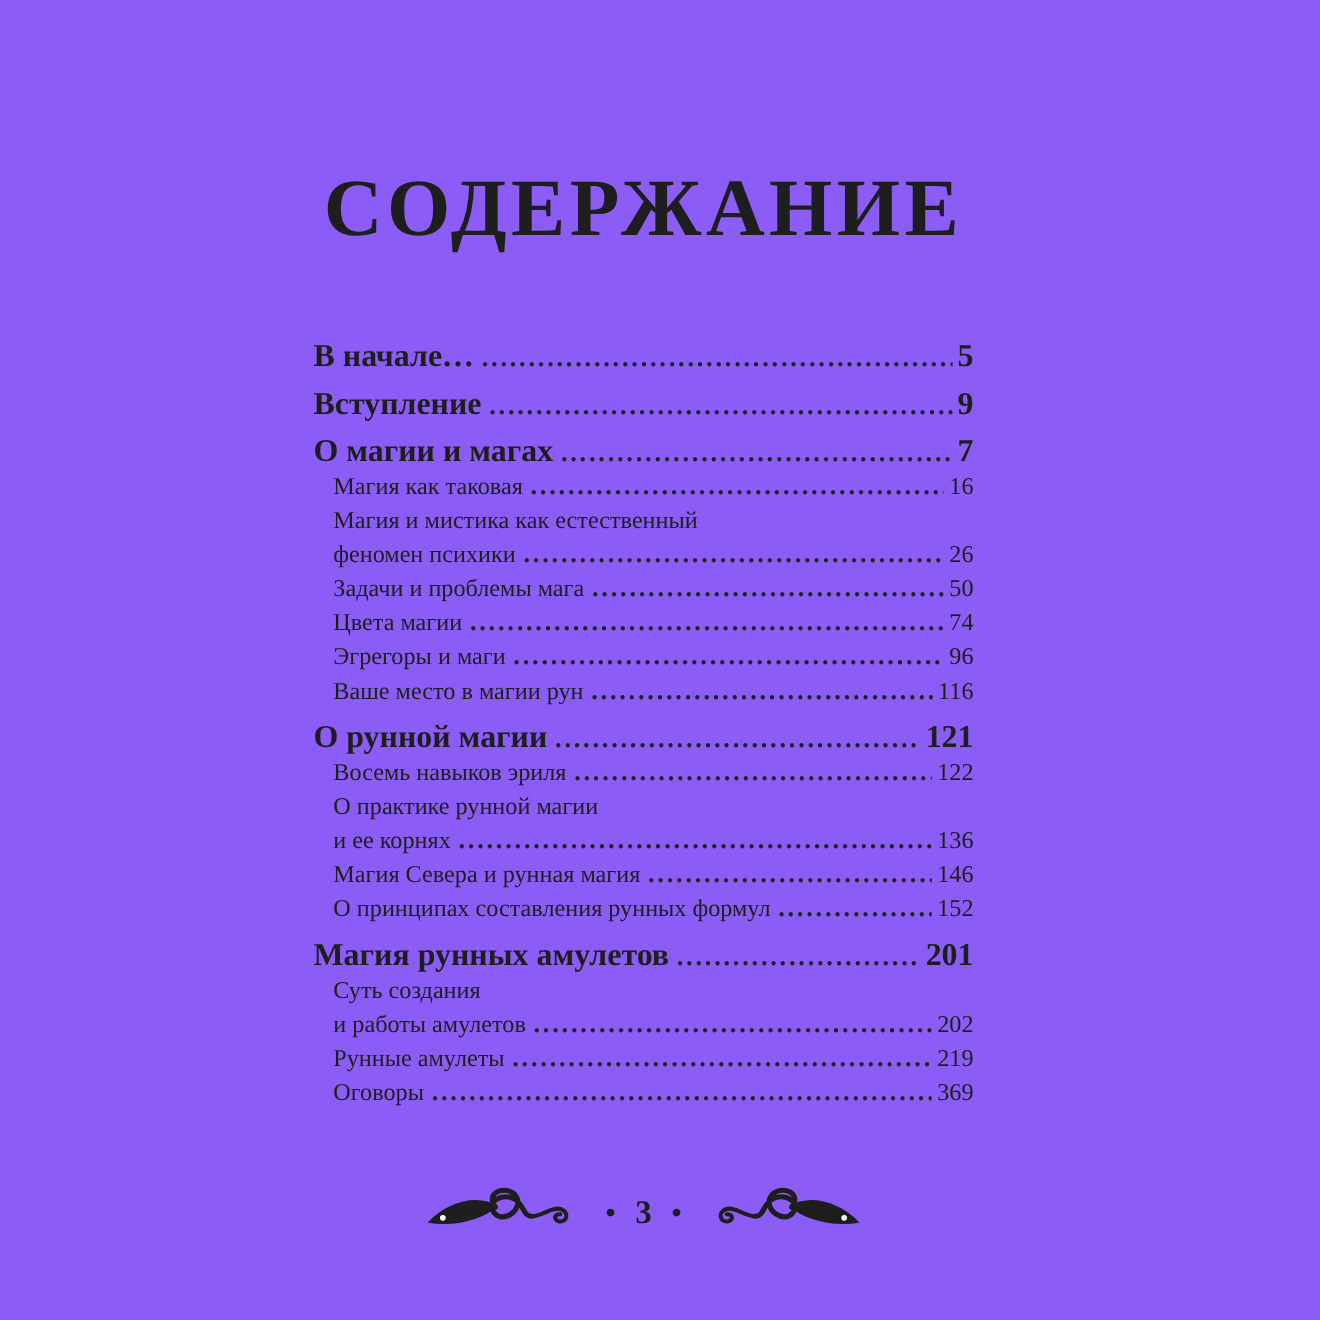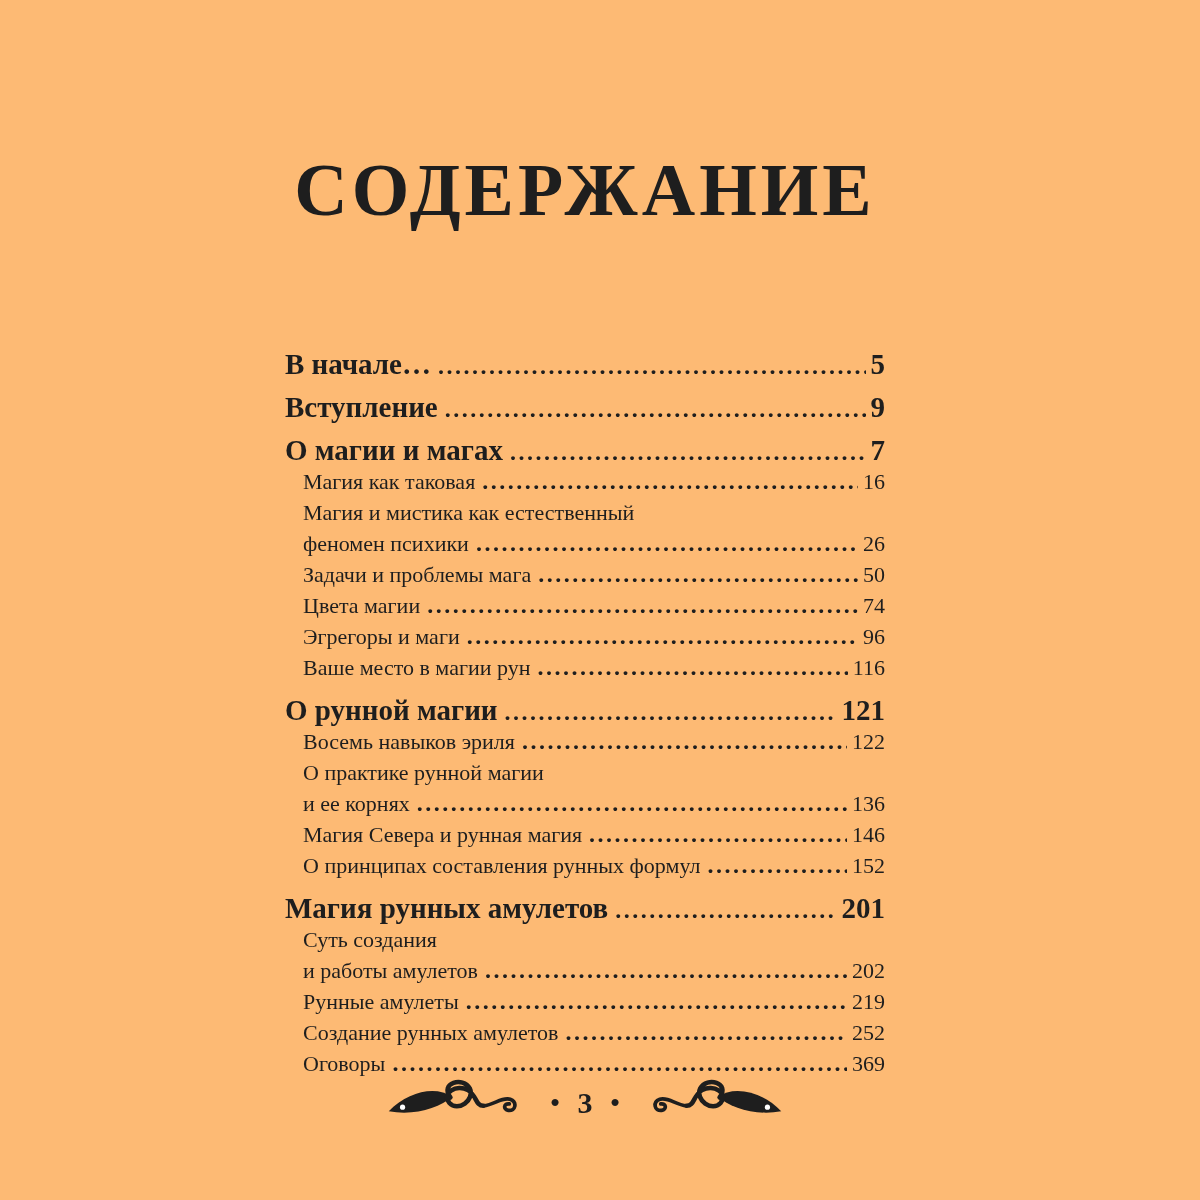--- a/index.html
+++ b/index.html
@@ -8,21 +8,21 @@
     width: 1200px;
     height: 1200px;
     position: relative;
     font-family: "Liberation Serif", "DejaVu Serif", serif;
     color: #1e1e1e;
     overflow: hidden;
   }
   .page {
     position: absolute;
     inset: 0;
-    background: #fdba74;
+    background: #8b5cf6;
   }
   .title {
     position: absolute;
     top: 148px;
     left: 285px;
     width: 600px;
     text-align: center;
     font-size: 74px;
     font-weight: 600;
     letter-spacing: 4px;
@@ -42,21 +42,21 @@
     line-height: 31px;
     font-size: 22px;
     white-space: nowrap;
   }
   .row.bold {
     margin-top: 12px;
     font-weight: bold;
     font-size: 29px;
   }
   .row.indent { padding-left: 18px; }
-  .text { flex: 0 0 auto; margin-top: 40px; }
+  .text { flex: 0 0 auto; }
   .leader {
     flex: 1 1 auto;
     overflow: hidden;
     margin: 0 5px 0 7px;
     min-width: 0;
   }
   .leader::after {
     content: "..................................................................................................................................";
     font-weight: 700;
     font-size: 24px;
@@ -209,25 +209,20 @@
       <span class="leader"></span>
       <span class="pagenum">202</span>
     </div>
 
     <div class="row indent">
       <span class="text">Рунные амулеты</span>
       <span class="leader"></span>
       <span class="pagenum">219</span>
     </div>
 
-    <div class="row indent">
-      <span class="text">Создание рунных амулетов</span>
-      <span class="leader"></span>
-      <span class="pagenum">252</span>
-    </div>
 
     <div class="row indent">
       <span class="text">Оговоры</span>
       <span class="leader"></span>
       <span class="pagenum">369</span>
     </div>
   </div>
 
   <div class="footer">
     <svg class="flourish" viewBox="0 0 150 58" aria-hidden="true">

